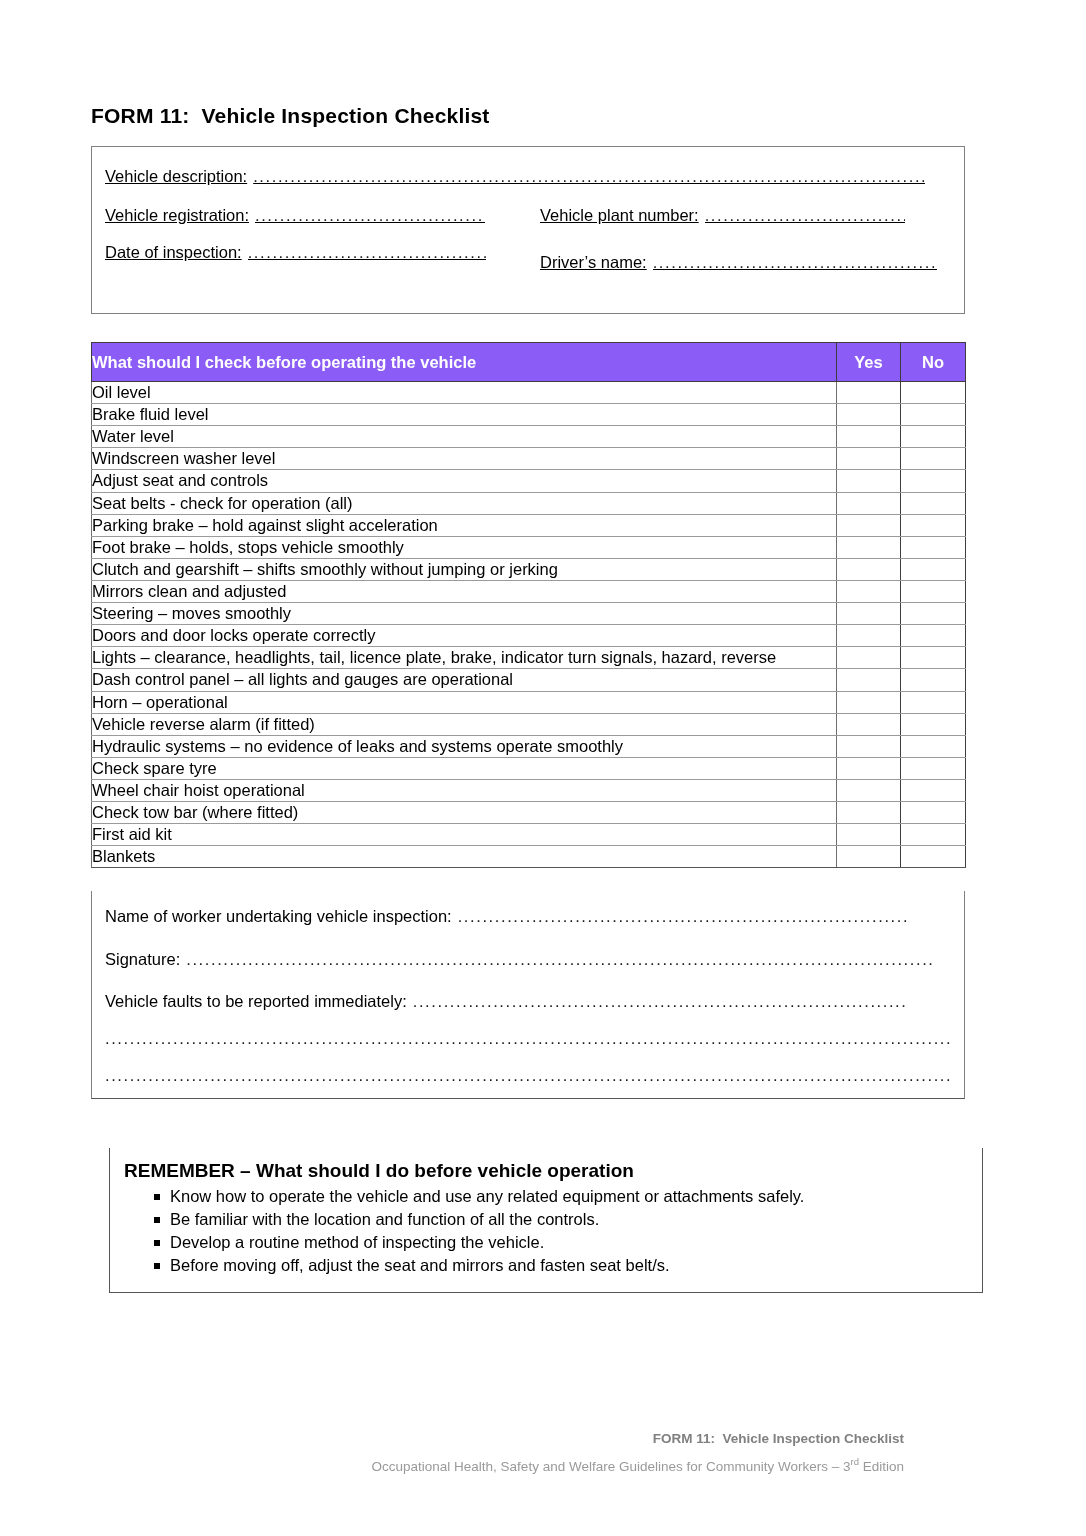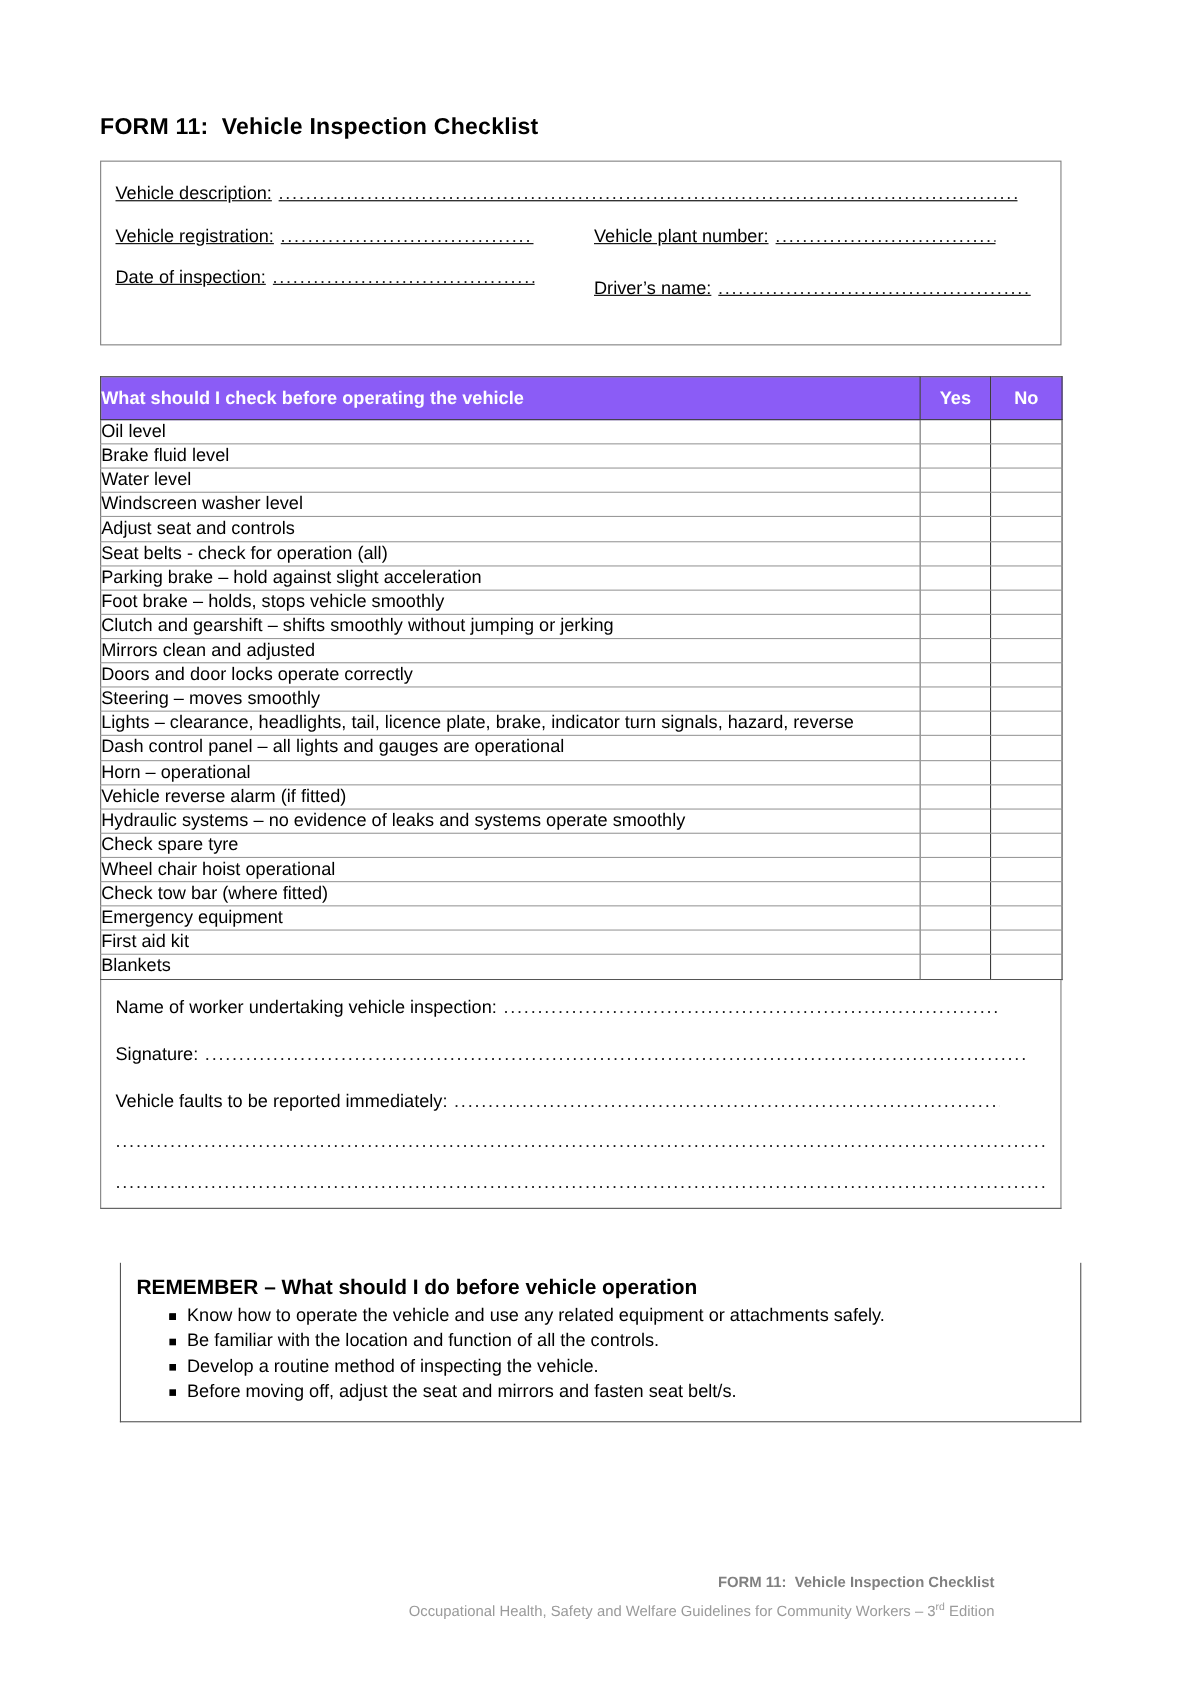--- a/index.html
+++ b/index.html
@@ -312,30 +312,30 @@
           <td class="item-cell">Clutch and gearshift – shifts smoothly without jumping or jerking</td>
           <td class="tick-cell"></td>
           <td class="tick-cell"></td>
         </tr>
         <tr>
           <td class="item-cell">Mirrors clean and adjusted</td>
           <td class="tick-cell"></td>
           <td class="tick-cell"></td>
         </tr>
         <tr>
+          <td class="item-cell">Steering – moves smoothly</td>
+          <td class="tick-cell"></td>
+          <td class="tick-cell"></td>
+        </tr>
+        <tr>
           <td class="item-cell">Doors and door locks operate correctly</td>
           <td class="tick-cell"></td>
           <td class="tick-cell"></td>
         </tr>
         <tr>
-          <td class="item-cell">Steering – moves smoothly</td>
-          <td class="tick-cell"></td>
-          <td class="tick-cell"></td>
-        </tr>
-        <tr>
           <td class="item-cell">Lights – clearance, headlights, tail, licence plate, brake, indicator turn signals, hazard, reverse</td>
           <td class="tick-cell"></td>
           <td class="tick-cell"></td>
         </tr>
         <tr>
           <td class="item-cell">Dash control panel – all lights and gauges are operational</td>
           <td class="tick-cell"></td>
           <td class="tick-cell"></td>
         </tr>
         <tr>
@@ -358,25 +358,20 @@
           <td class="tick-cell"></td>
           <td class="tick-cell"></td>
         </tr>
         <tr>
           <td class="item-cell">Wheel chair hoist operational</td>
           <td class="tick-cell"></td>
           <td class="tick-cell"></td>
         </tr>
         <tr>
           <td class="item-cell">Check tow bar (where fitted)</td>
-          <td class="tick-cell"></td>
-          <td class="tick-cell"></td>
-        </tr>
-        <tr>
-          <td class="item-cell">Emergency equipment</td>
           <td class="tick-cell"></td>
           <td class="tick-cell"></td>
         </tr>
         <tr>
           <td class="item-cell">First aid kit</td>
           <td class="tick-cell"></td>
           <td class="tick-cell"></td>
         </tr>
         <tr class="last-item">
           <td class="item-cell">Blankets</td>

